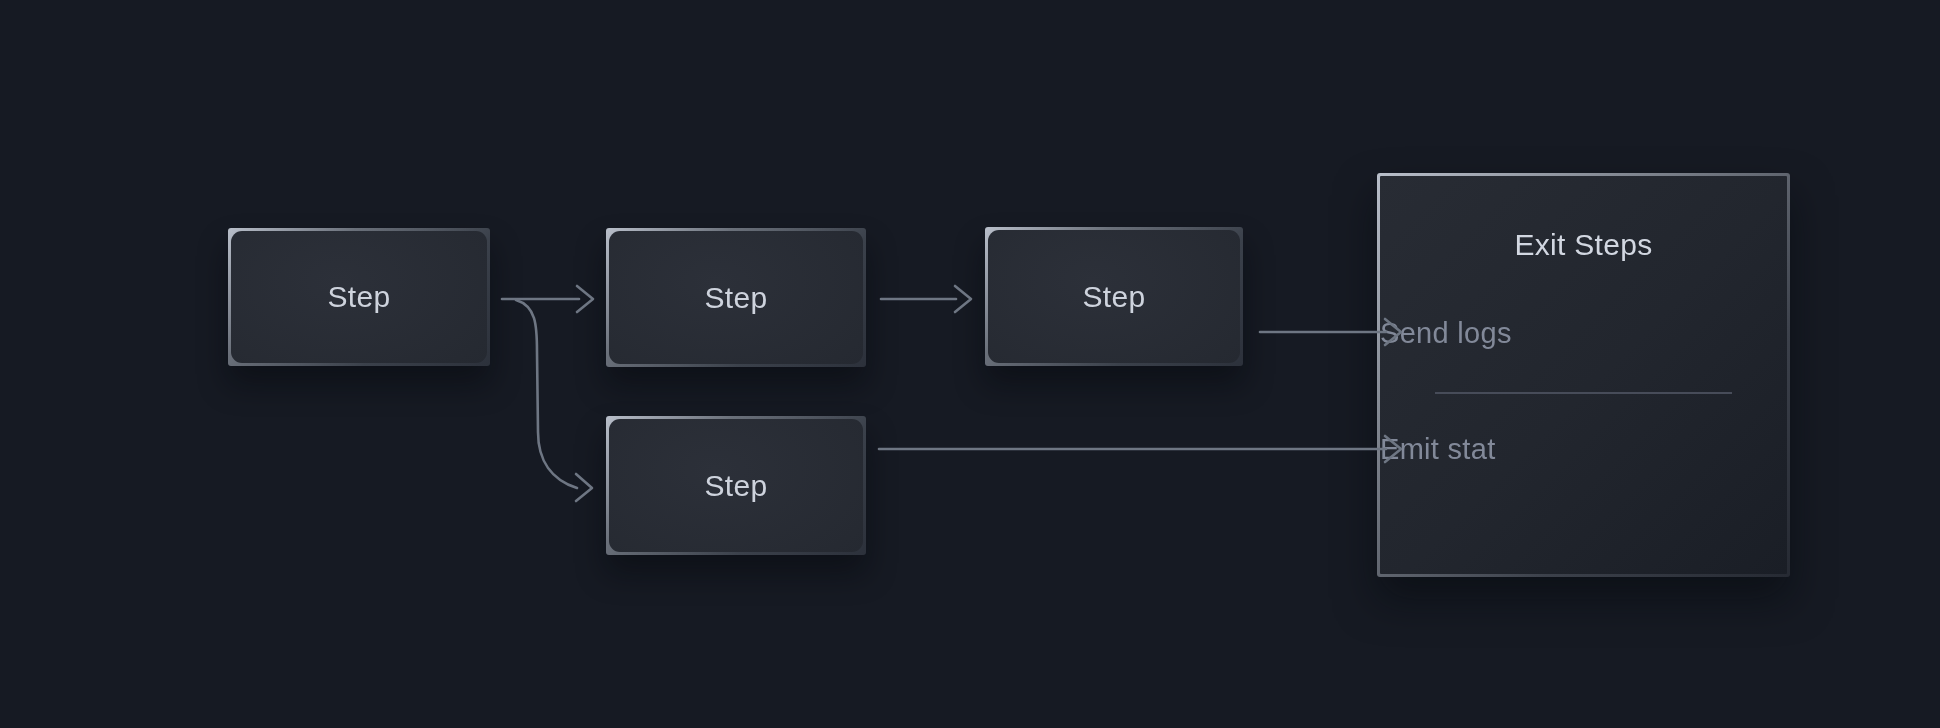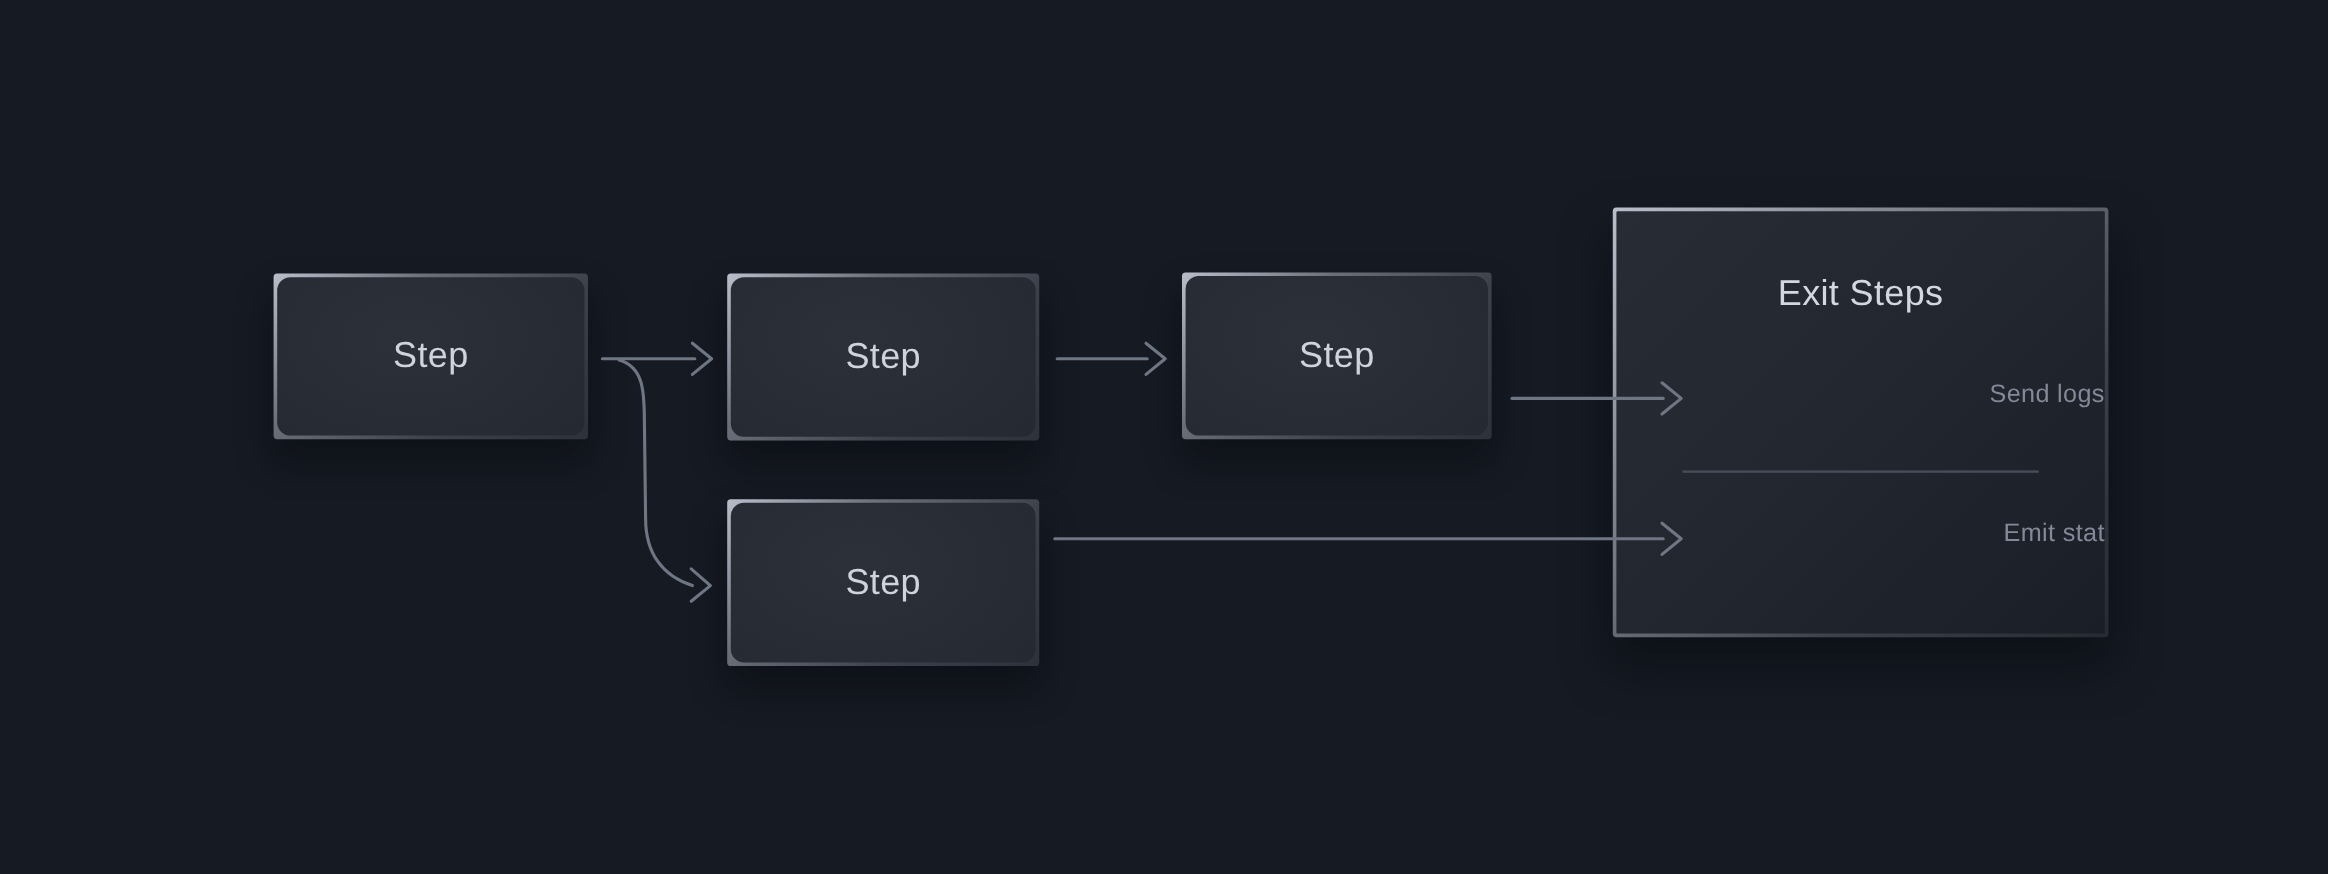--- a/index.html
+++ b/index.html
@@ -44,21 +44,21 @@
     letter-spacing:.3px;
   }
   .n1{left:228px;top:228px;width:262px;height:138px;}
   .n2{left:606px;top:228px;width:260px;height:139px;}
   .n3{left:985px;top:227px;width:258px;height:139px;}
   .n4{left:606px;top:416px;width:260px;height:139px;}
 
   
   .panel{
     position:absolute;
-    left:1344px;top:173px;width:413px;height:358px;
+    left:1377px;top:173px;width:413px;height:404px;
     padding:3px;
     border-radius:3px;
     background:linear-gradient(135deg,var(--border-light) 0%,#868c96 28%,#3c414b 70%,#262a33 100%);
     box-shadow:0 22px 40px rgba(4,7,12,.5);
   }
   .panel-inner{
     position:relative;
     width:100%;height:100%;
     border-radius:1px;
     background:linear-gradient(135deg,#282c34 0%,#22262e 52%,#1a1e26 100%);
@@ -66,23 +66,23 @@
   .panel-title{
     position:absolute;left:0;top:52px;width:100%;
     text-align:center;
     color:var(--title-text);
     font-size:30px;
     font-weight:500;
     letter-spacing:.3px;
   }
   .panel-item{
     position:absolute;left:0;width:100%;
-    text-align:right;
+    text-align:left;
     color:var(--item-text);
-    font-size:21px;
+    font-size:29px;
     letter-spacing:.3px;
   }
   .item-send{top:141px;}
   .item-emit{top:257px;}
   .panel-divider{
     position:absolute;left:55px;top:216px;width:297px;height:2px;
     background:var(--divider);
   }
 
   

